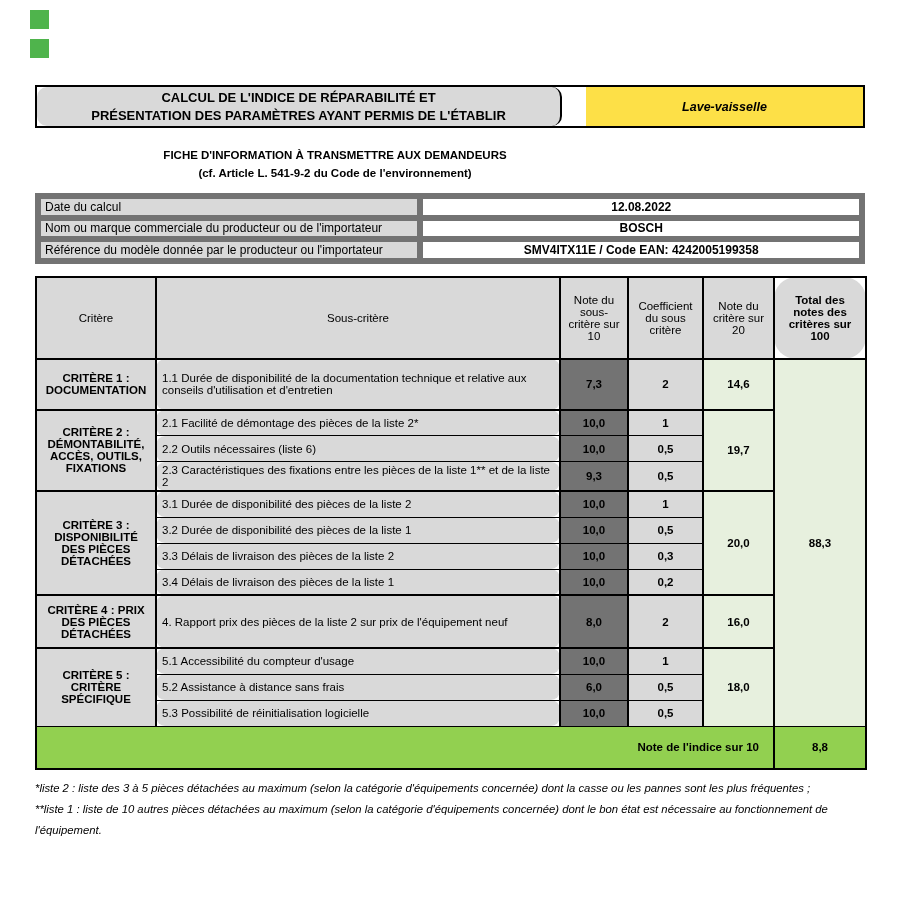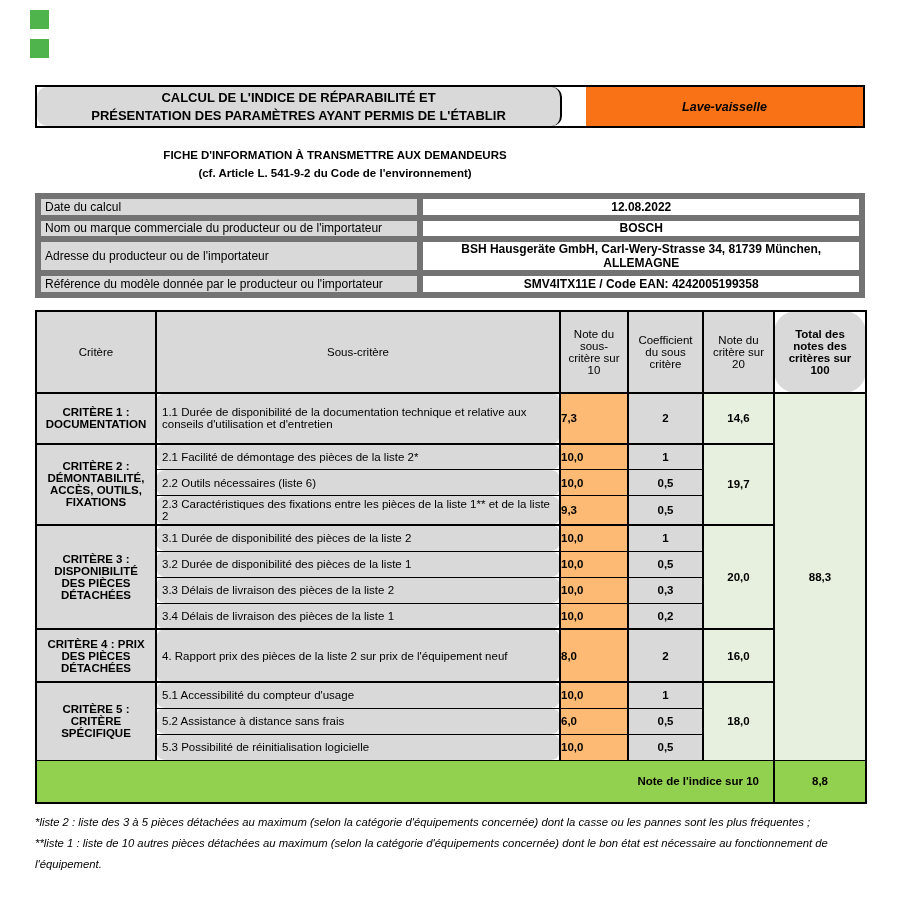--- a/index.html
+++ b/index.html
@@ -10,21 +10,21 @@
   
   .sq { position:absolute; left:30px; width:19px; height:19px; background:#4FB44C; }
   .sq1 { top:10px; } .sq2 { top:39px; }
 
   .sheet { position:absolute; left:35px; top:85px; width:830px; }
 
   
   .hdr-box { display:flex; width:830px; height:43px; border:2px solid #000; }
   .hdr-title { width:525px; background:#D9D9D9; border-right:2px solid #000;
                text-align:center; font-weight:bold; font-size:13px; line-height:18px; padding-top:2px;border-radius:10px; }
-  .hdr-cat { flex:1; background:#f97316; display:flex; align-items:center; justify-content:center;
+  .hdr-cat { flex:1; background:#fde047; display:flex; align-items:center; justify-content:center;
              font-weight:bold; font-style:italic; font-size:12.5px;margin-left:24px; }
 
   
   .subtitle { margin-top:18px; width:600px; text-align:center; font-weight:bold;
               font-size:11.5px; line-height:18px; }
 
   
   table { border-collapse:collapse; table-layout:fixed; }
   .info { margin-top:11px; width:830px; border:2px solid #000; }
   .info td { border:6px solid #737373; height:21.5px; font-size:12px; }
@@ -38,21 +38,21 @@
   .score th { background:#D9D9D9; font-weight:normal; border-bottom-width:2px; padding:16px 4px; }
   .score th.c-total { font-weight:bold;border-radius:22px; }
   .hdr-row { height:82px; }
   .r-sub { height:26px; }
   .r-c1 { height:51px; }
   .r-c4 { height:53px; }
   .r-band { height:43px; }
   .row-start td { border-top-width:2px; }
   .crit { background:#D9D9D9; font-weight:bold; text-align:center; padding:0 6px; }
   .sub  { background:#D9D9D9; text-align:left; padding:2px 4px 2px 5px;border-radius:9px; }
-  .n10  { background:#fdba74; font-weight:bold; }
+  .n10  { background:#737373; font-weight:bold; text-align:center; }
   .coef { background:#D9D9D9; font-weight:bold; text-align:center; }
   .n20  { background:#E7F0DE; font-weight:bold; text-align:center; }
   .total{ background:#E7F0DE; font-weight:bold; text-align:center; vertical-align:middle; }
   .band-label { background:#92D050; font-weight:bold; font-size:15px; text-align:right;
                 padding-right:14px; border-top-width:2px; }
   .band-value { background:#92D050; font-weight:bold; font-size:16px; text-align:center;
                 border-top-width:2px; }
 
   
   .footnotes { margin-top:8px; font-style:italic; font-size:11.3px; line-height:21px; }
@@ -82,24 +82,20 @@
 
     <table class="info">
       <tbody>
           <tr>
         <td class="lbl">Date du calcul</td>
         <td class="val">12.08.2022</td>
       </tr>
       <tr>
         <td class="lbl">Nom ou marque commerciale du producteur ou de l'importateur</td>
         <td class="val">BOSCH</td>
-      </tr>
-      <tr>
-        <td class="lbl">Adresse du producteur ou de l'importateur</td>
-        <td class="val">BSH Hausgeräte GmbH, Carl-Wery-Strasse 34, 81739 München, ALLEMAGNE</td>
       </tr>
       <tr>
         <td class="lbl">Référence du modèle donnée par le producteur ou l'importateur</td>
         <td class="val">SMV4ITX11E / Code EAN: 4242005199358</td>
       </tr>
     </tbody>
       </table>
 
     <table class="score">
       <colgroup>

